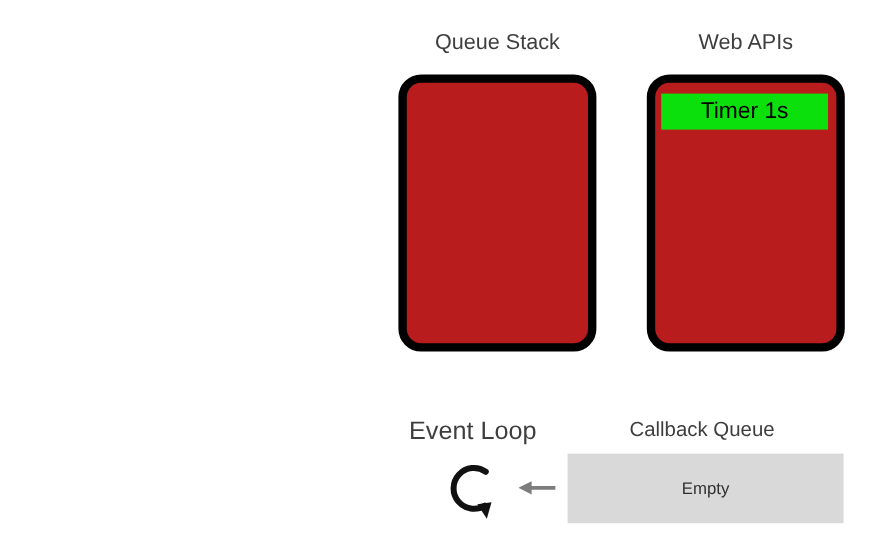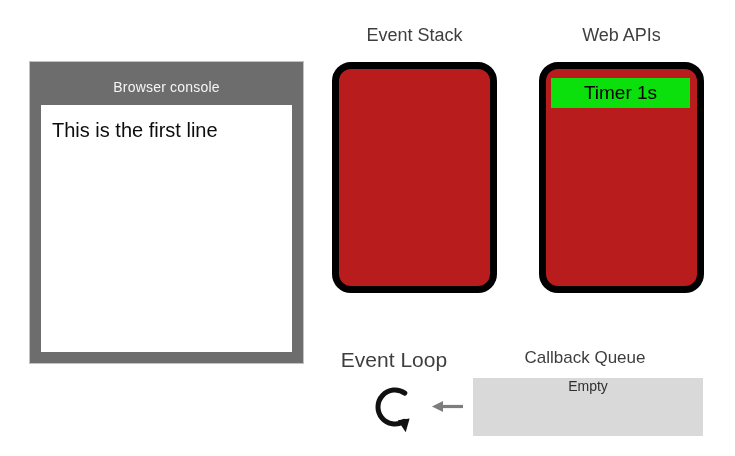--- a/index.html
+++ b/index.html
@@ -100,39 +100,33 @@
     width: 31px; height: 13px;
   }
 
   
   .queue-box {
     position: absolute;
     left: 473px; top: 378px;
     width: 230px; height: 58px;
     background: #d9d9d9;
     display: flex;
-    align-items: flex-start;
+    align-items: center;
     justify-content: center;
     font-size: 14px;
     color: #303030;
   }
 </style>
 </head>
 <body>
 
 <div class="stage">
 
-  <div class="console-panel">
-    <div class="console-header">Browser console</div>
-    <div class="console-body">
-      <div class="console-line">This is the first line</div>
-    </div>
-  </div>
 
-  <div class="box-label label-call-stack">Event Stack</div>
+  <div class="box-label label-call-stack">Queue Stack</div>
   <div class="stack-box call-stack-box"></div>
 
   <div class="box-label label-web-apis">Web APIs</div>
   <div class="stack-box web-apis-box">
     <div class="timer-chip">Timer 1s</div>
   </div>
 
   <div class="box-label label-event-loop">Event Loop</div>
   <svg class="event-loop-icon" viewBox="0 0 46 52" xmlns="http://www.w3.org/2000/svg">
     <path d="M 30.8 10.1 A 17 17 0 1 0 30.0 38.4" fill="none" stroke="#111111" stroke-width="5" stroke-linecap="round"></path>

